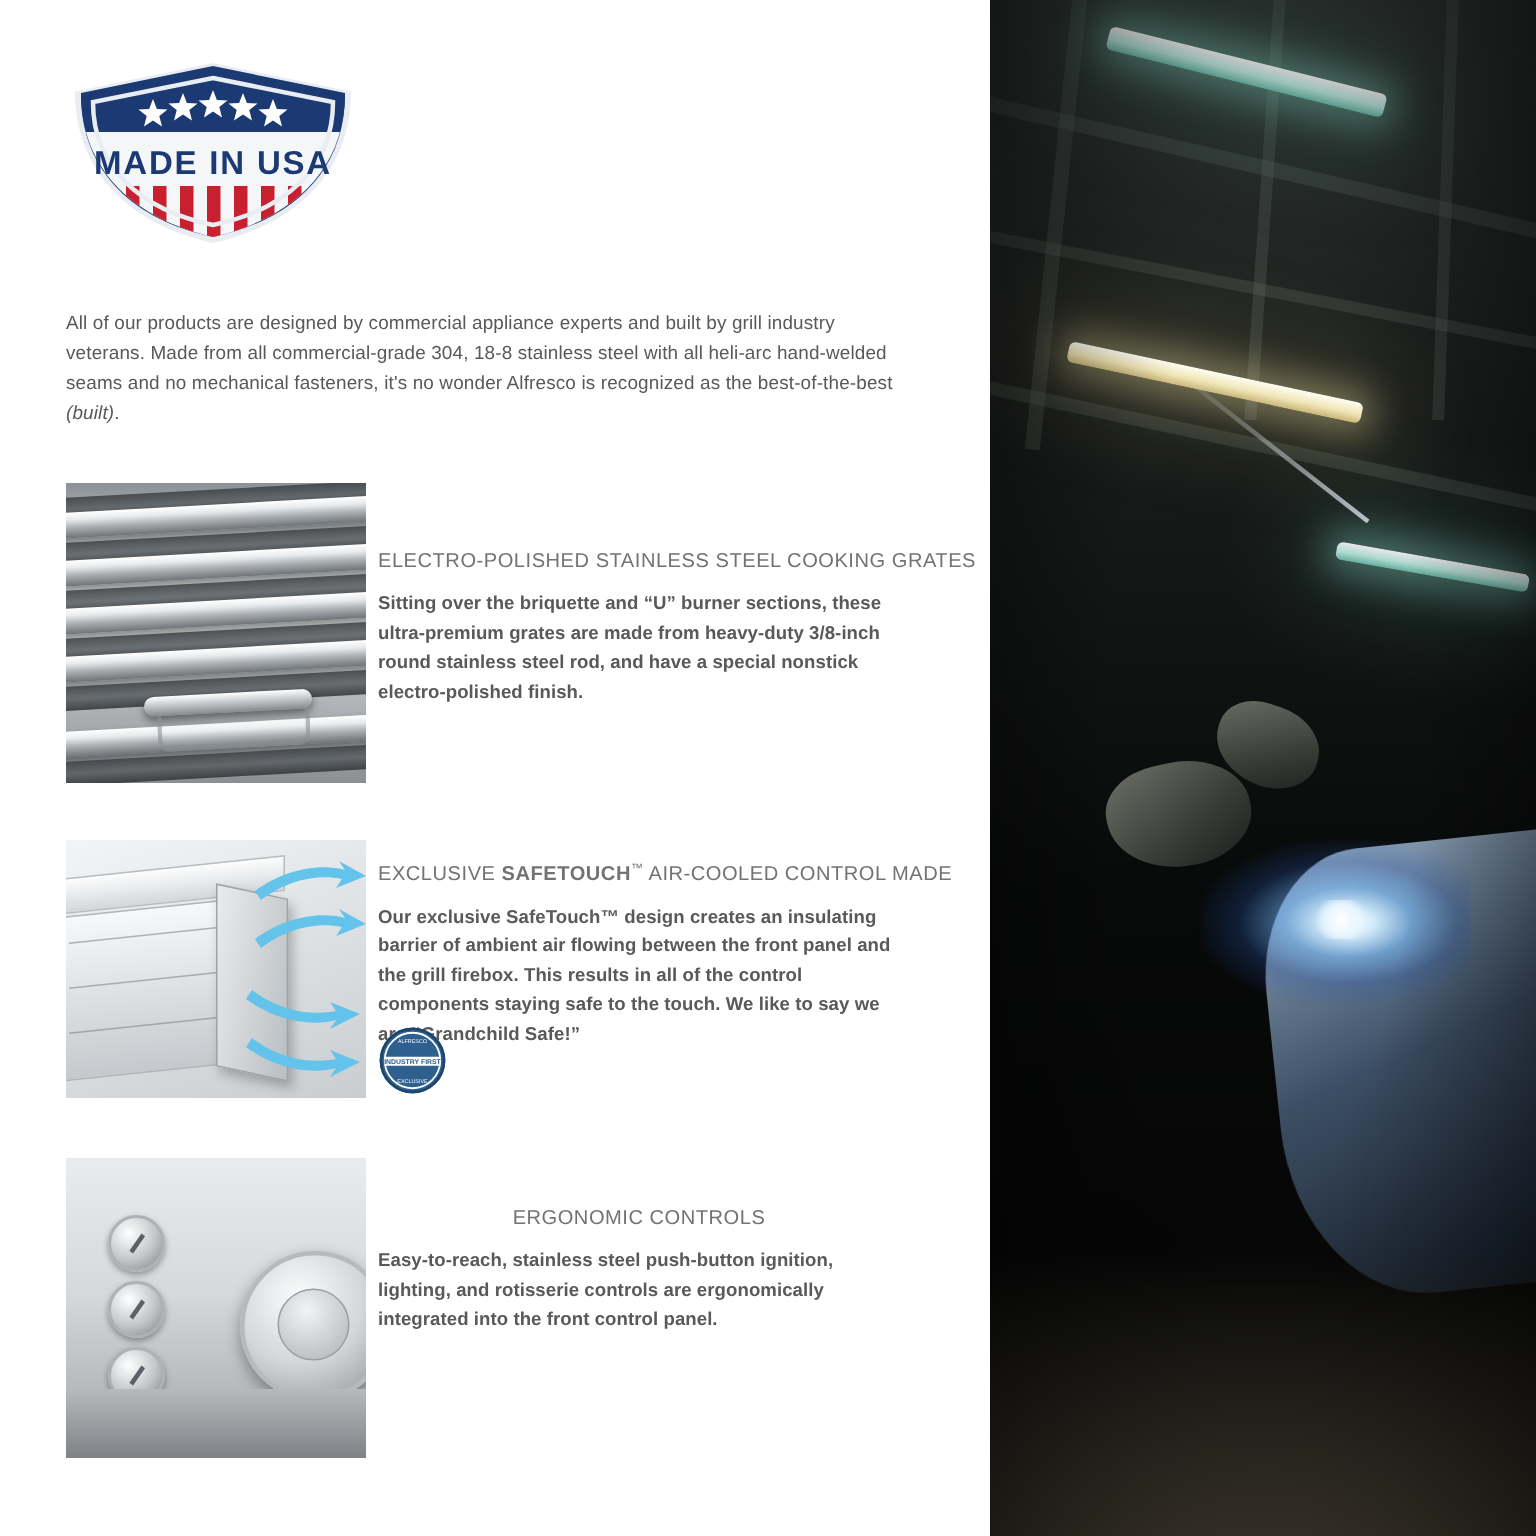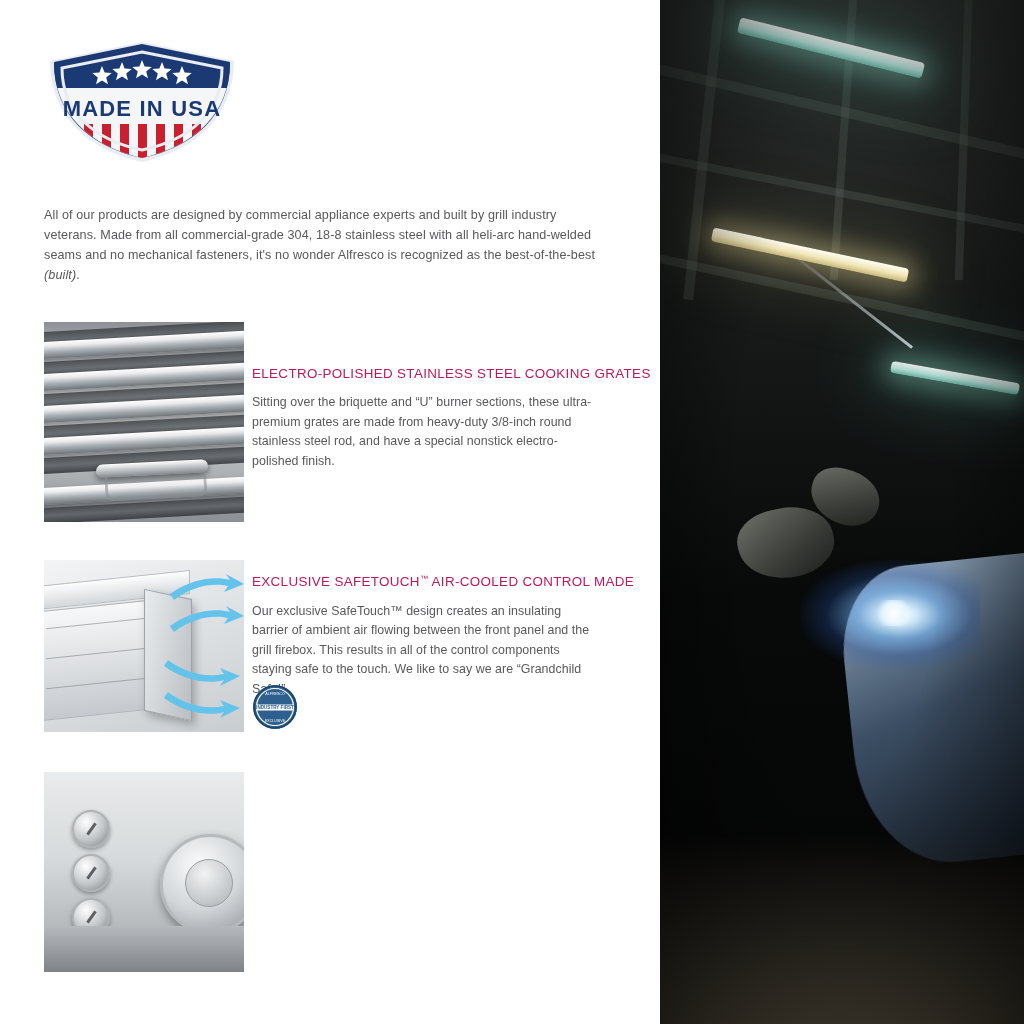--- a/index.html
+++ b/index.html
@@ -81,34 +81,35 @@
     left: 208px;
     top: 44px;
     width: 348px;
   }
   .feature.f2 .feature-text { top: 14px; }
   .feature.f3 .feature-text { top: 32px; }
 
   .feature-title {
     font-size: 13.4px;
     letter-spacing: 0.35px;
-    color: #be185d;
+    color: #737373;
     margin: 0 0 10px 0;
     font-weight: 400;
     white-space: nowrap;
     text-align: center;
   }
-  .feature-title .bold { font-weight: 400; }
+  .feature-title .bold { font-weight: 700; }
   .feature-title sup { font-size: 8px; vertical-align: super; }
 
   .feature-body {
     font-size: 12.4px;
     line-height: 19.5px;
     color: #59595b;
     letter-spacing: 0.05px;
+    font-weight: bold;
   }
 
   
   .seal {
     position: absolute;
     left: 208px;
     top: 124px;
     width: 46px;
     height: 46px;
   }
@@ -423,20 +424,22 @@
     <div class="feature f3">
       <div class="thumb">
         <div class="ctl-bg"></div>
         <div class="ctl-dial"></div>
         <div class="ctl-knob" style="left:28px; top:38px;"></div>
         <div class="ctl-knob" style="left:28px; top:82px;"></div>
         <div class="ctl-knob" style="left:28px; top:126px;"></div>
         <div class="ctl-strip"></div>
       </div>
       <div class="feature-text">
+        <h3 class="feature-title">ERGONOMIC CONTROLS</h3>
+        <p class="feature-body">Easy-to-reach, stainless steel push-button ignition, lighting, and rotisserie controls are ergonomically integrated into the front control panel.</p>
       </div>
     </div>
 
   </div>
 
   <div class="right-photo">
     <div class="ph-dark"></div>
     <div class="ph-roof"></div>
     <div class="ph-beam" style="left:-20px; top:60px; width:420px; height:10px; transform:rotate(13deg);"></div>
     <div class="ph-beam" style="left:-20px; top:150px; width:420px; height:8px; transform:rotate(11deg);"></div>

